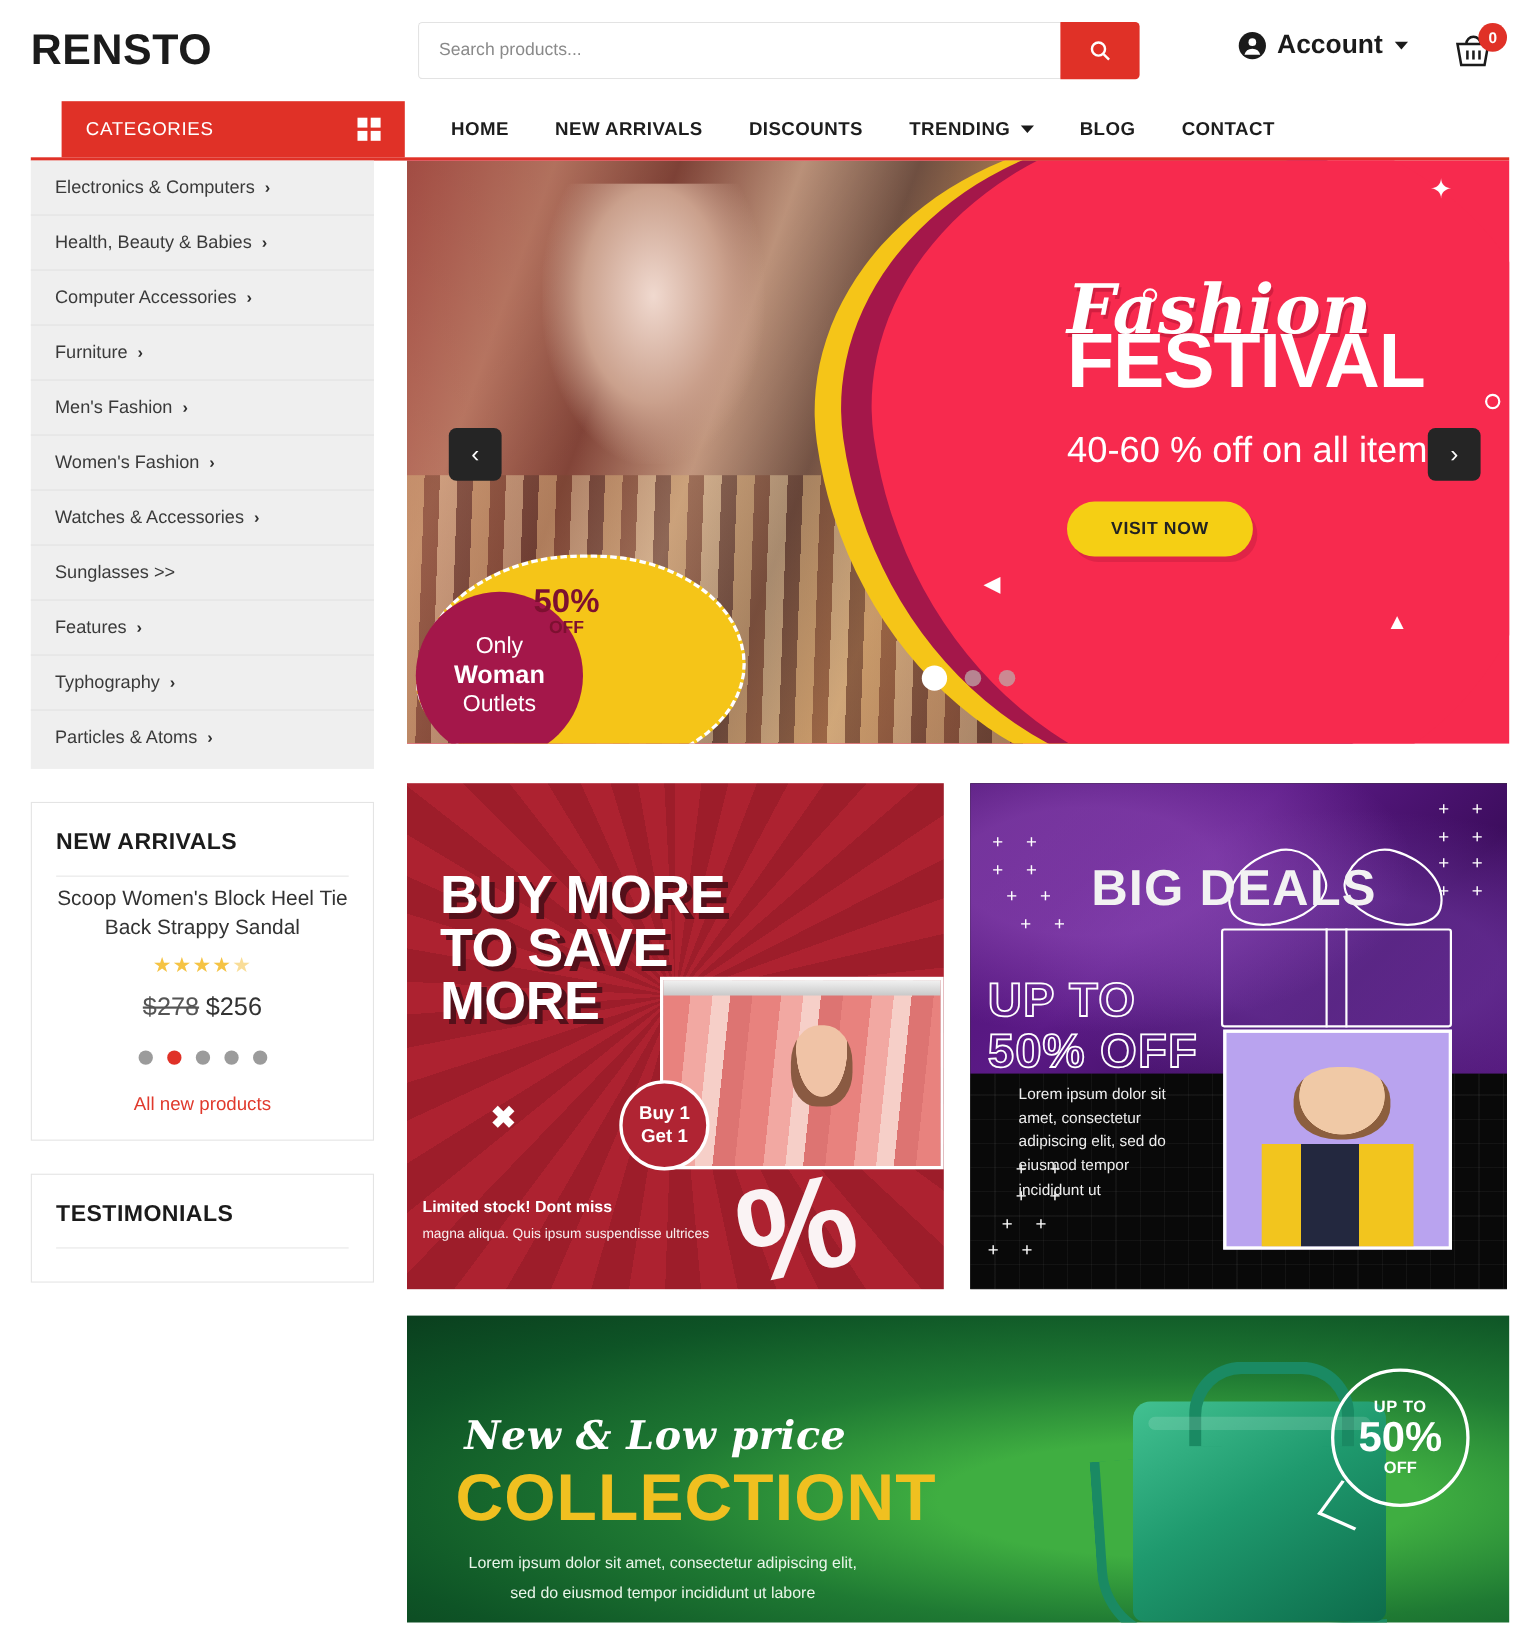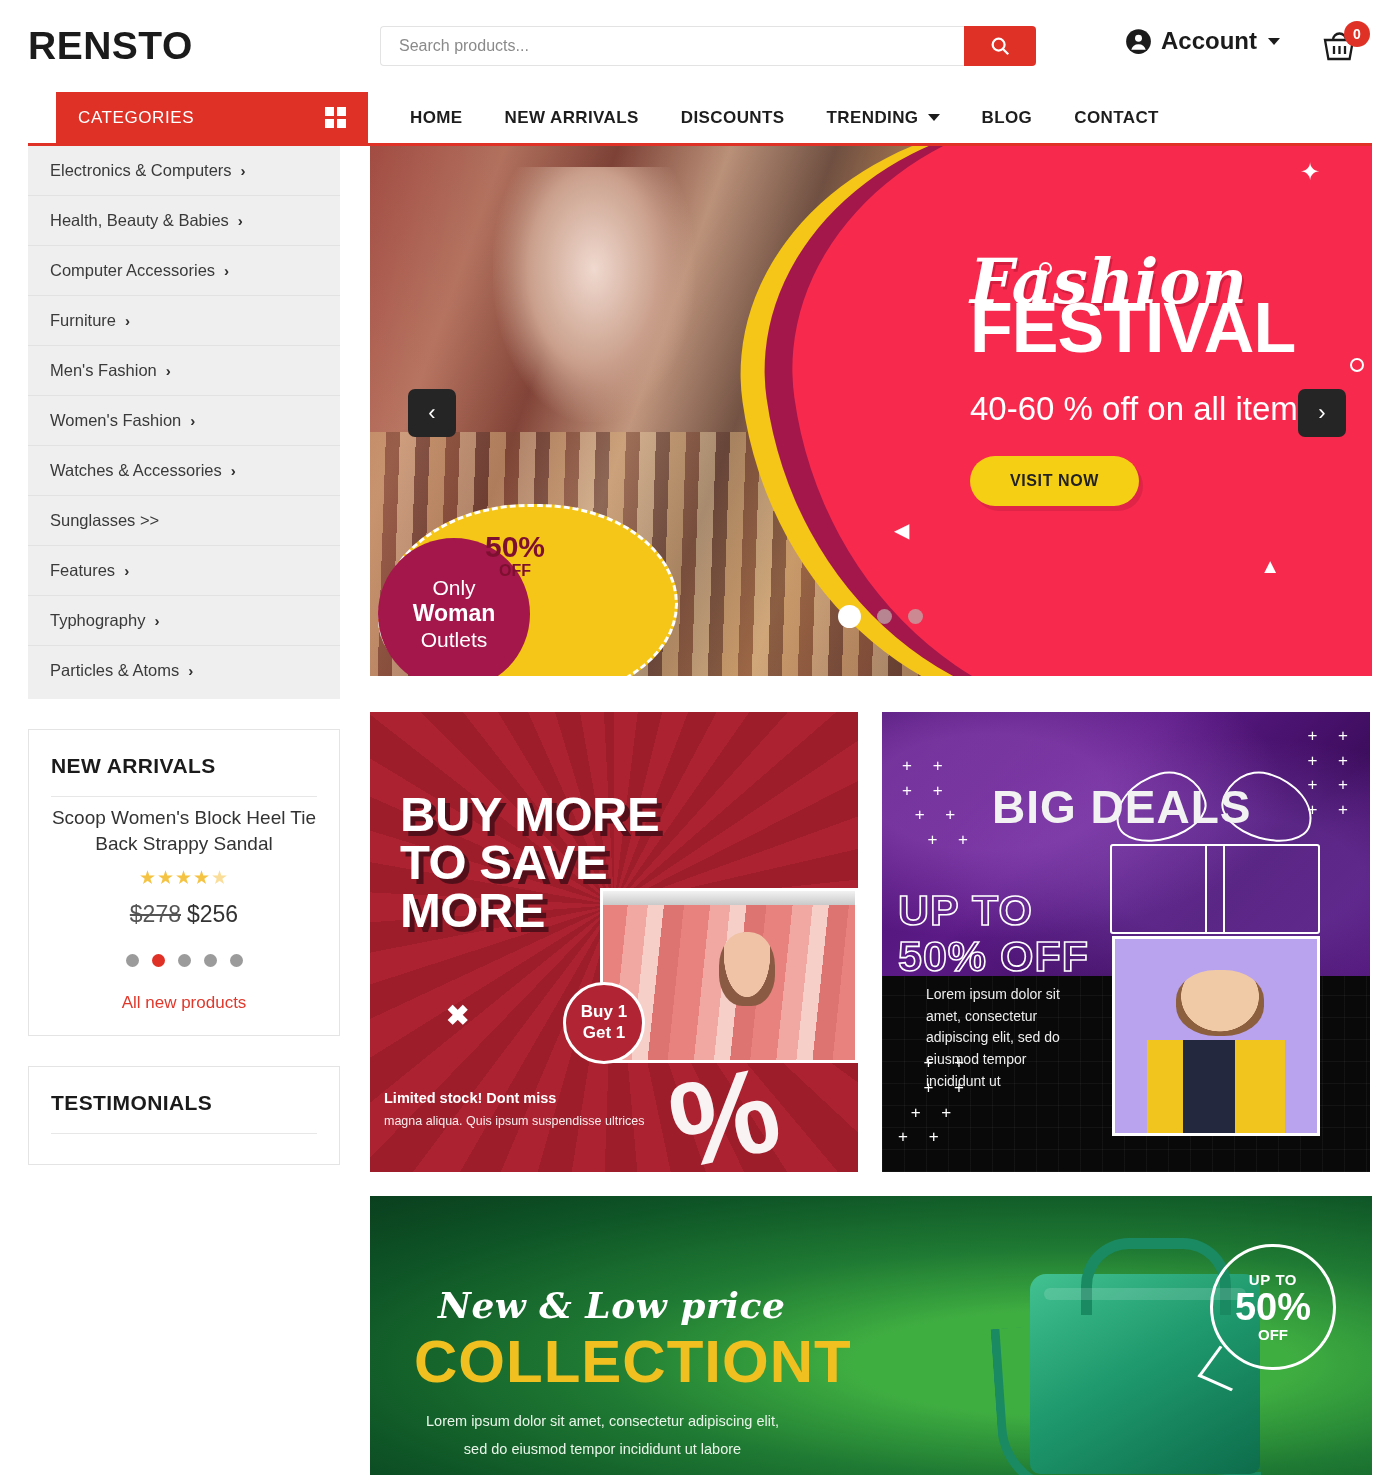--- a/index.html
+++ b/index.html
@@ -14,21 +14,21 @@
 
   
   .topbar {
     height: 92px; display: flex; align-items: center;
     padding: 0 28px; background: #fff;
   }
   .logo {
     font-size: 39px; font-weight: bold; letter-spacing: .5px;
     color: #1b1b1b; width: 352px; flex: none;
   }
-  .searchwrap { display: flex; width: 656px; height: 40px; flex: none; }
+  .searchwrap { display: flex; width: 656px; height: 52px; flex: none; }
   .searchinput {
     flex: 1; border: 1px solid #e3e3e3; border-right: none;
     border-radius: 4px 0 0 4px; padding: 0 18px;
     font-size: 16px; font-family: "Liberation Sans", sans-serif;
     color: #777; outline: none; background: #fff;
   }
   .searchinput::placeholder { color: #8a8a8a; }
   .searchbtn {
     width: 72px; background: #e03127; border: none;
     border-radius: 0 4px 4px 0; cursor: pointer;
@@ -317,21 +317,21 @@
   .plusgrid { position: absolute; color: #fff; font-size: 17px; line-height: 1.45; letter-spacing: 8px; z-index: 4; }
 
   
   .greenbanner {
     margin-top: 24px; height: 279px; position: relative; overflow: hidden;
     background: radial-gradient(ellipse at 70% 60%, #3fae41 0 22%, #1f7a33 48%, #0e5426 78%, #0a3f1e 100%);
   }
   .g-script {
     position: absolute; left: 52px; top: 88px; color: #fff;
     font-family: "DejaVu Serif", serif; font-style: italic; font-weight: bold;
-    font-size: 36px; letter-spacing: .5px; margin-left: 16px;
+    font-size: 36px; letter-spacing: .5px;
   }
   .g-coll {
     position: absolute; left: 44px; top: 136px; color: #f0c020;
     font-size: 60px; font-weight: bold; letter-spacing: 1px; line-height: 1;
   }
   .g-body { position: absolute; left: 56px; top: 212px; color: #e9f5e9; font-size: 14.5px; line-height: 1.9; text-align: center; }
   .bagwrap { position: absolute; left: 620px; top: 32px; width: 300px; height: 250px; }
   .bag {
     position: absolute; left: 40px; top: 46px; width: 230px; height: 200px;
     background: linear-gradient(150deg, #3fbd8e 0%, #209a6e 42%, #14archive 0%, #0e6b4c 100%);

